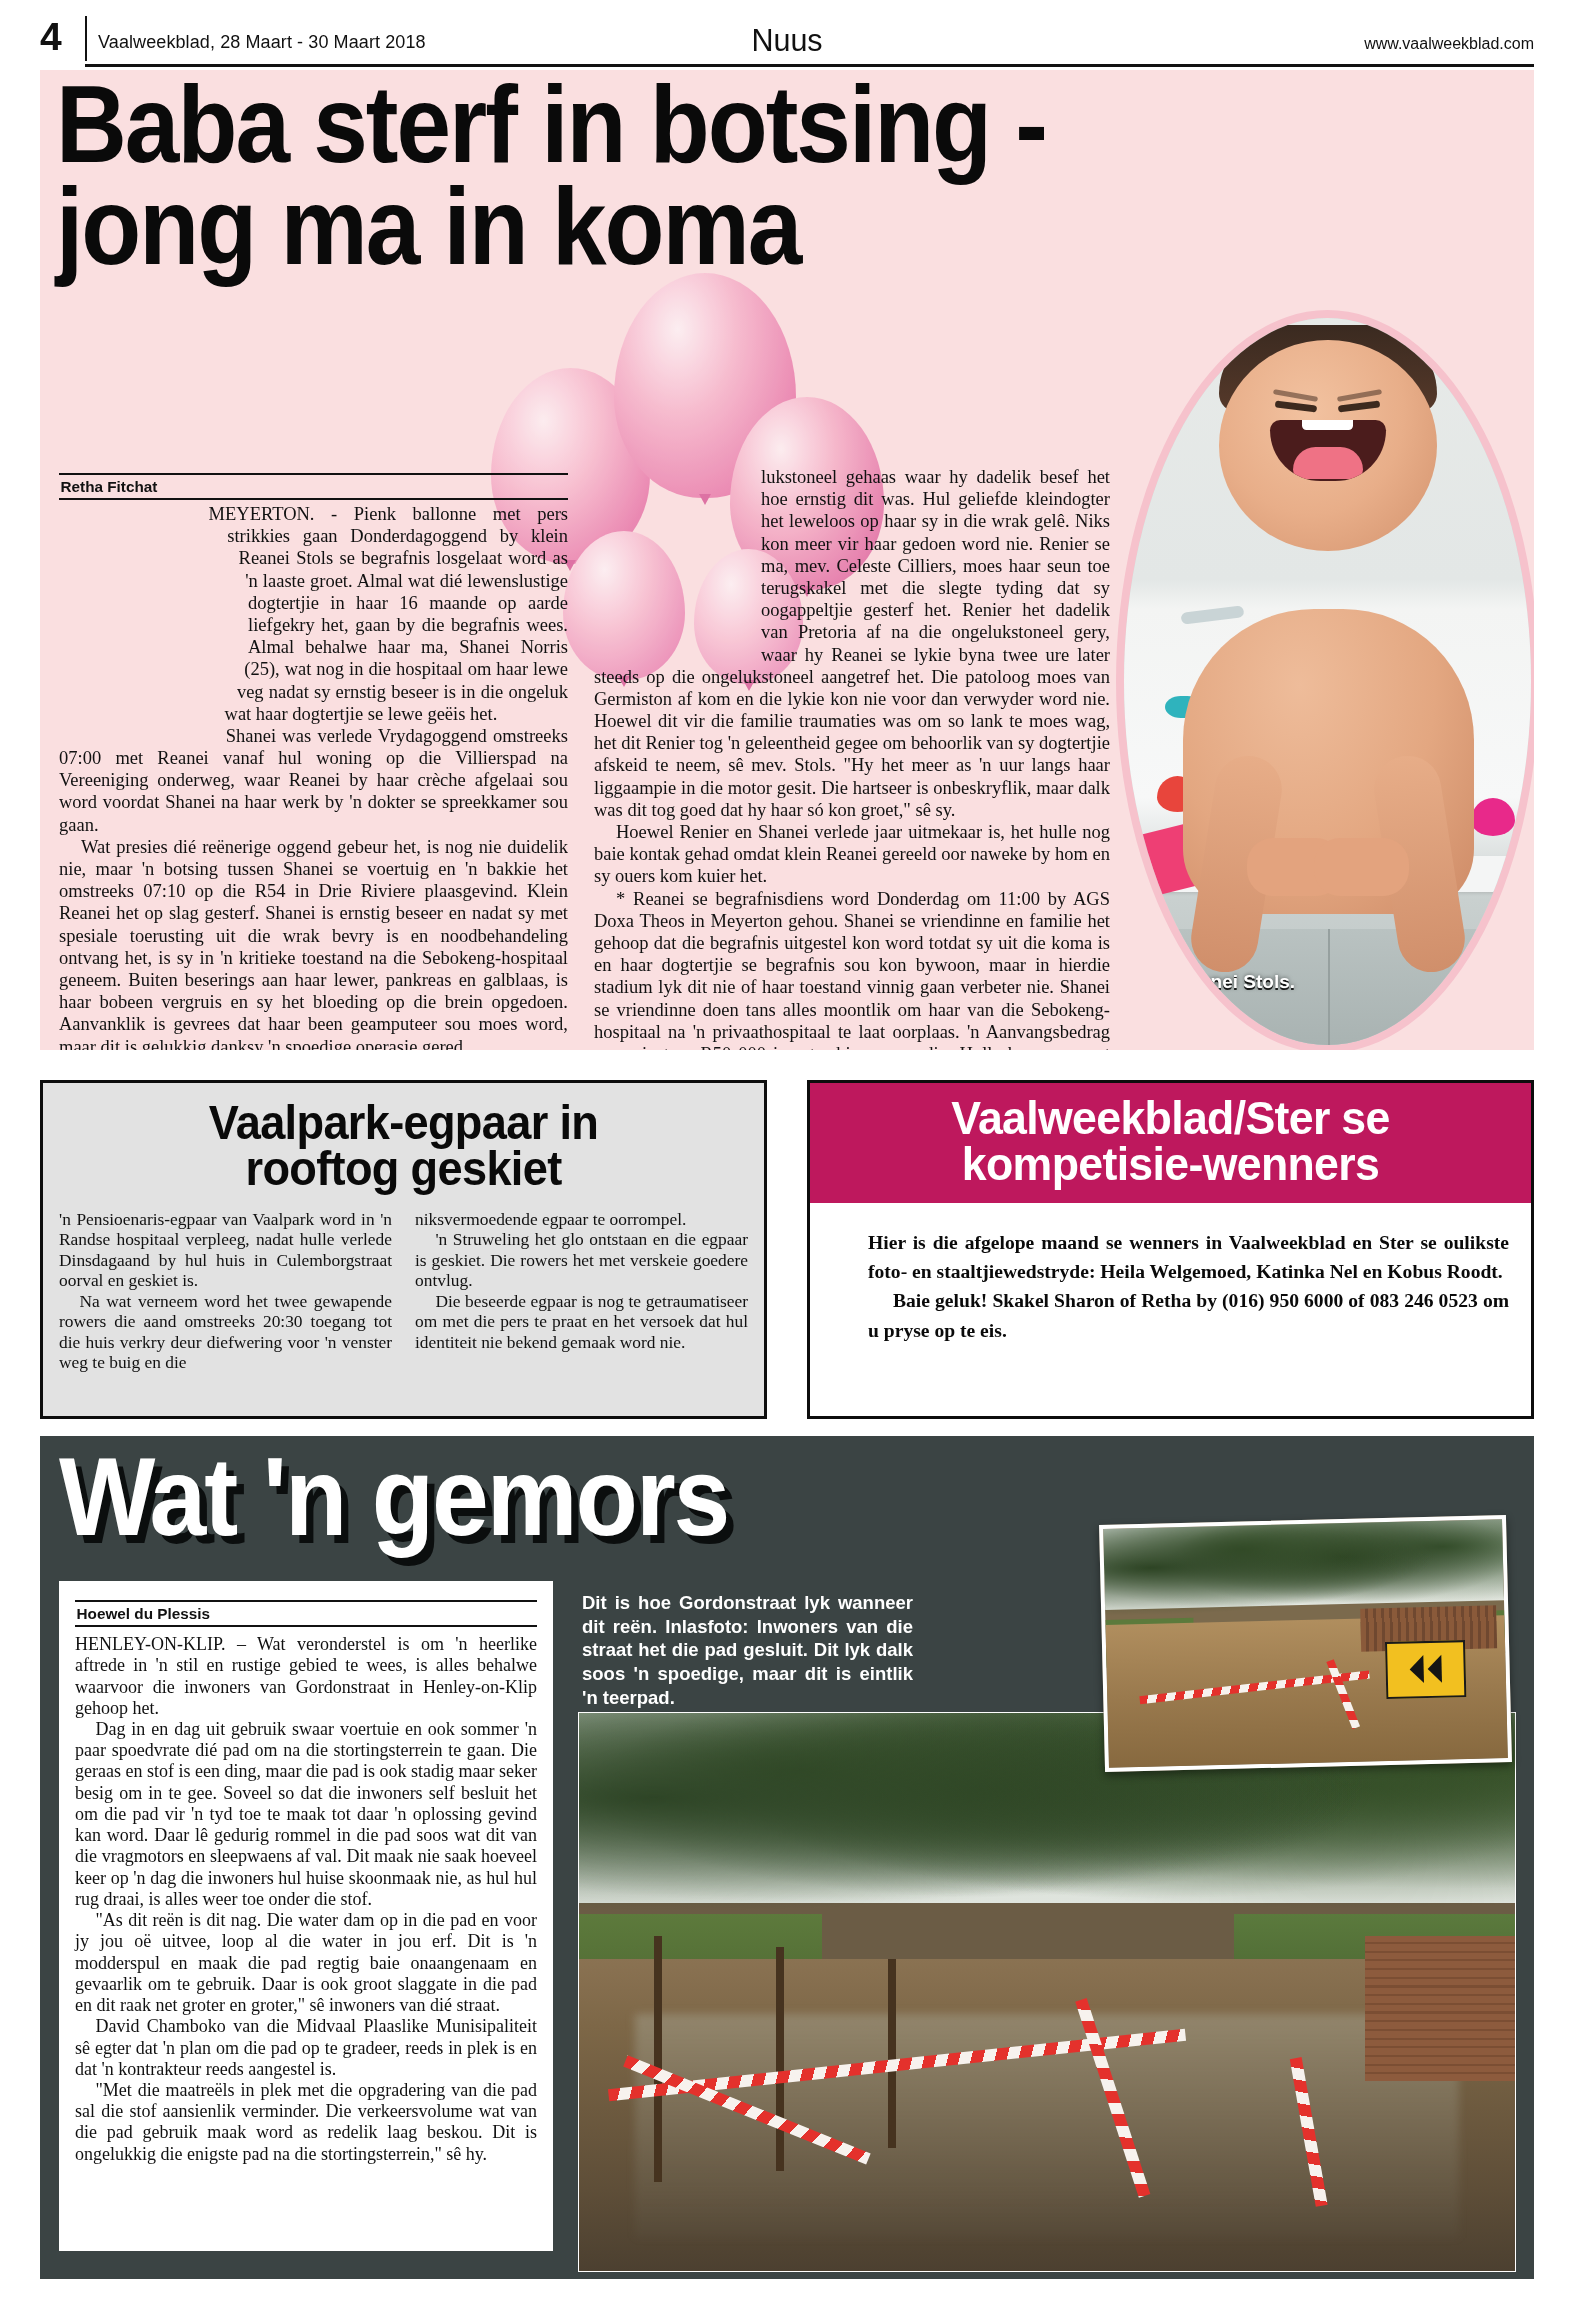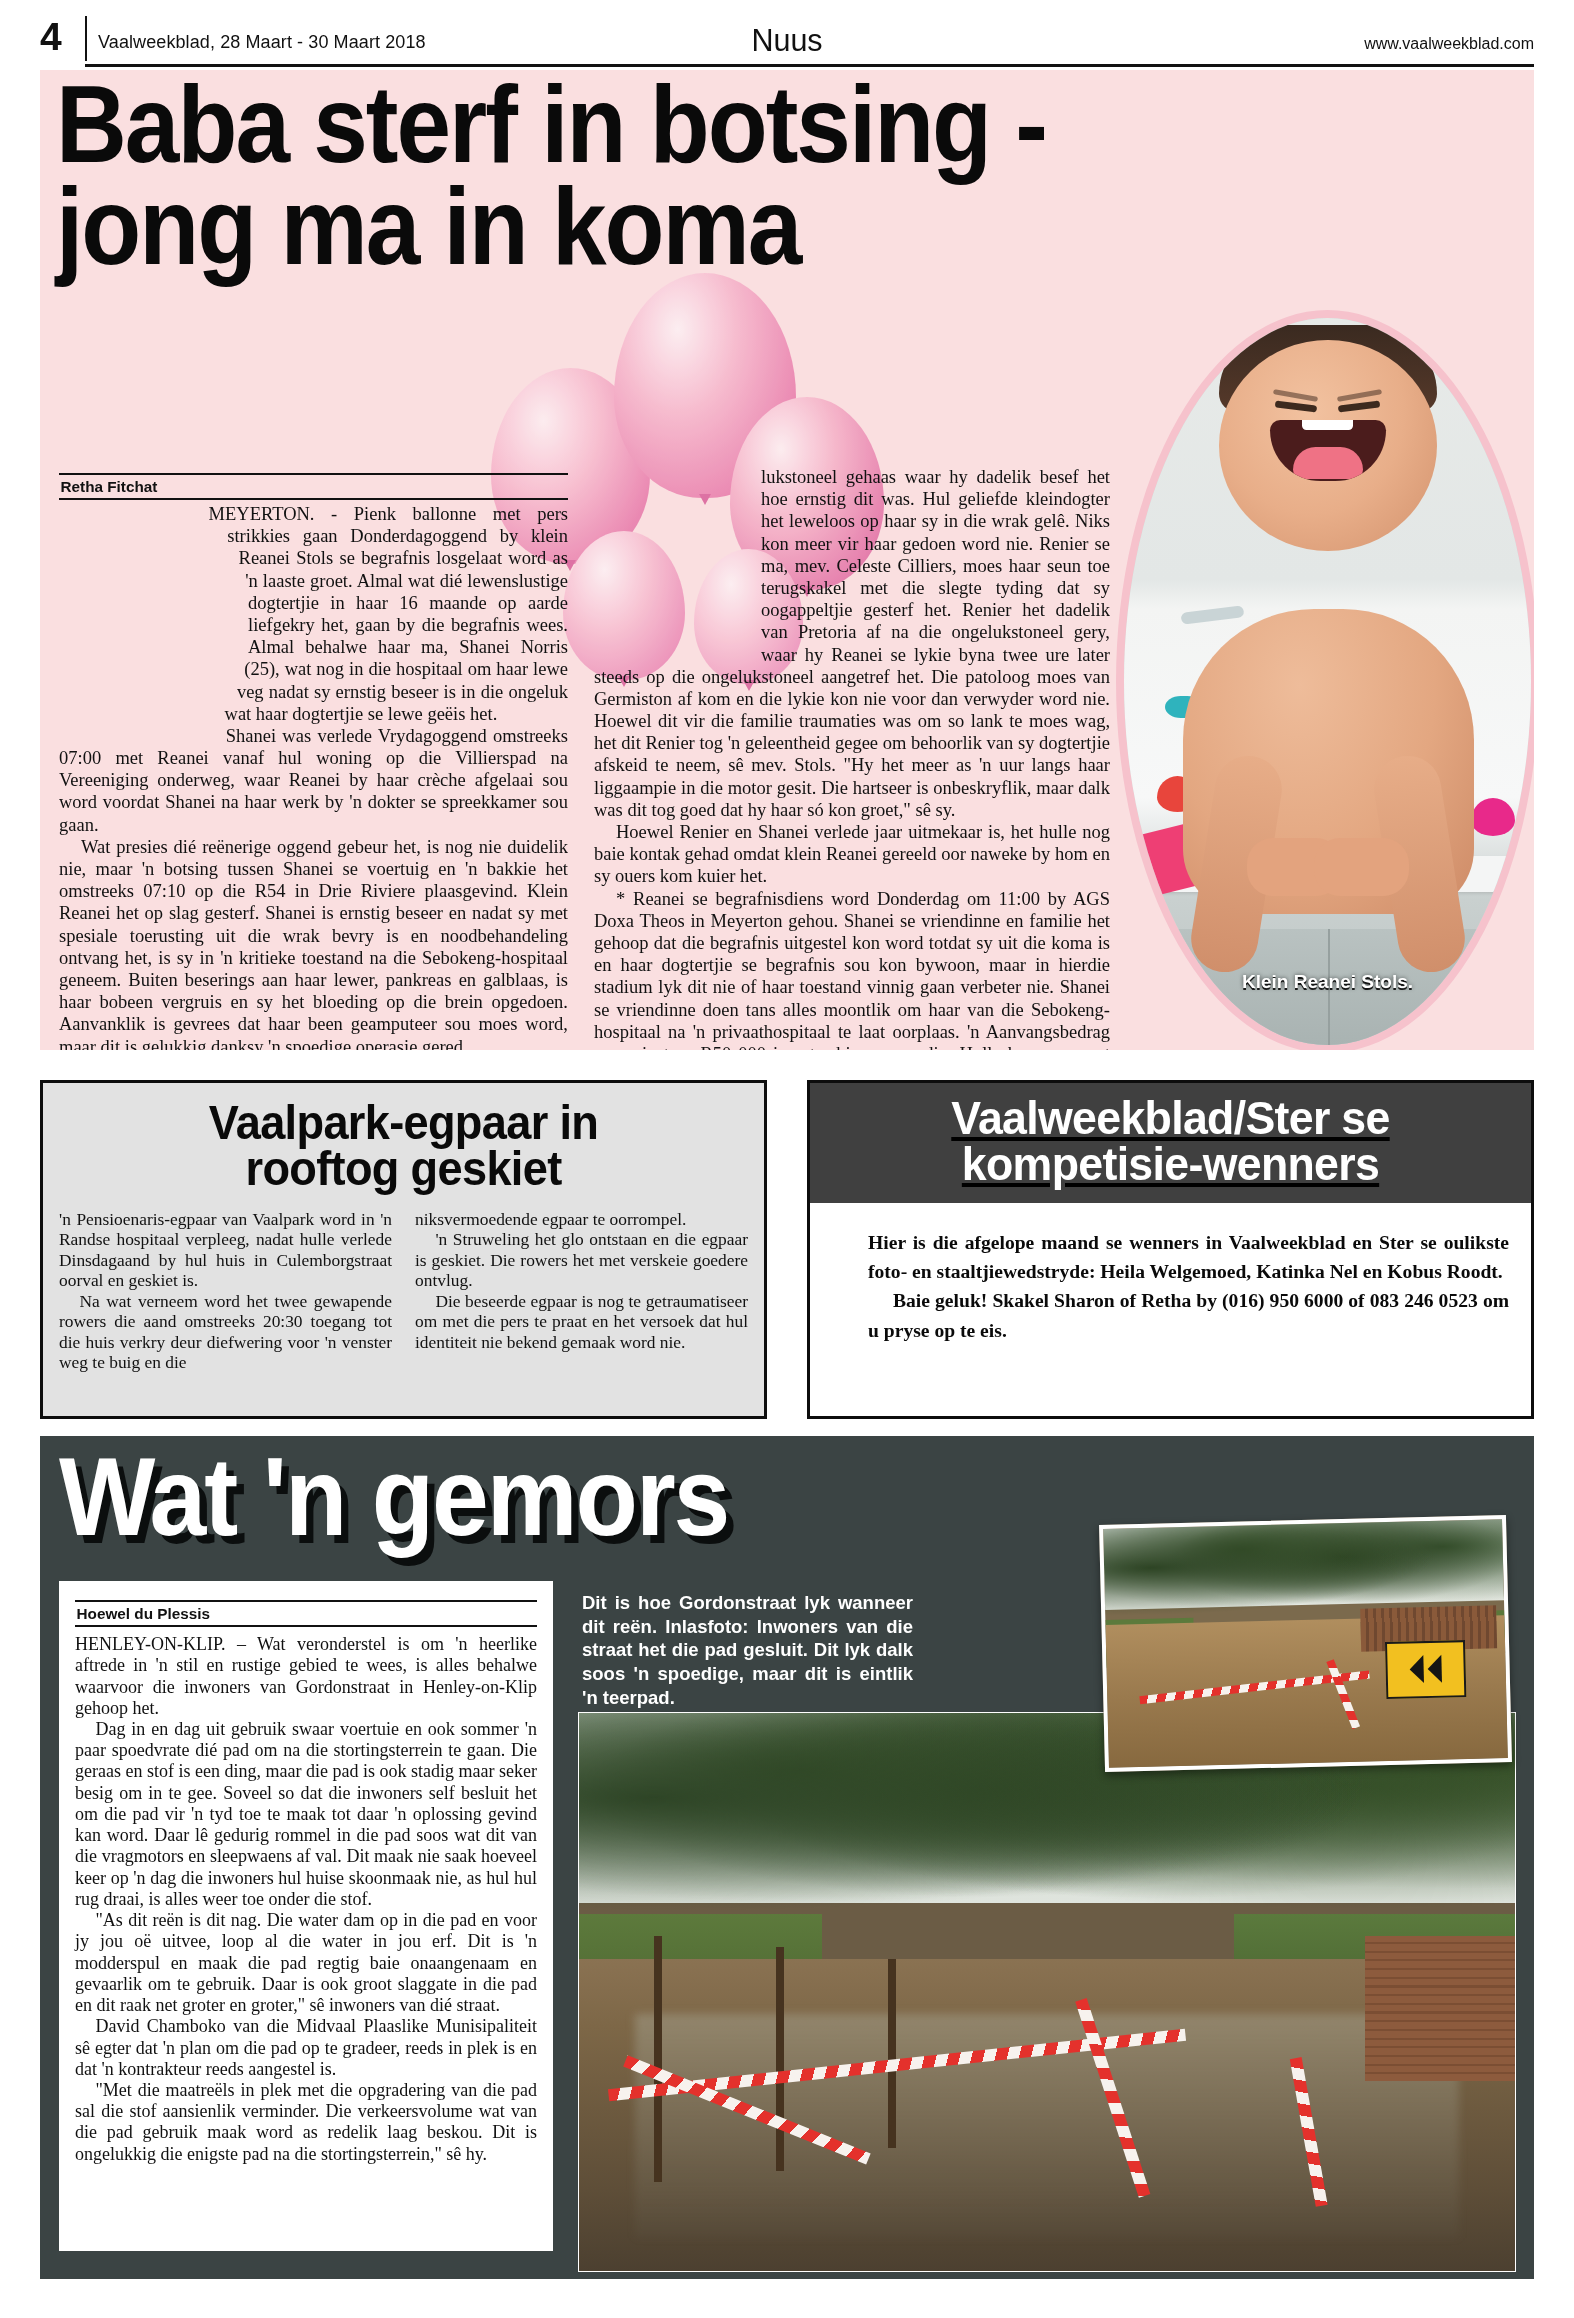--- a/index.html
+++ b/index.html
@@ -63,32 +63,32 @@
   .mouth{position:absolute;left:50%;top:38%;width:116px;height:61px;margin-left:-58px;border-radius:11.6px 11.6px 57px 57px;background:#4b1c1c;overflow:hidden;}
   .tongue{position:absolute;left:50%;bottom:1.5px;width:70px;height:32px;margin-left:-35px;border-radius:35px 35px 14.5px 14.5px;background:#ef7285;}
   .teeth{position:absolute;left:50%;top:0;width:51px;height:10.2px;margin-left:-25.4px;background:#fff;border-radius:0 0 4.4px 4.4px;}
   .baby-body{position:absolute;left:50%;top:40%;width:291px;height:305px;margin-left:-145px;border-radius:131px 131px 65px 65px;background:radial-gradient(ellipse at 40% 25%,#eebc9a 0%,#e3a781 55%,#cd8a66 100%);}
   .arm{position:absolute;top:48%;width:67px;height:218px;border-radius:36px;background:linear-gradient(180deg,#e7ad88,#d08f6b);}
   .arm.l{left:7%;transform:rotate(9deg);}
   .arm.r{right:7%;transform:rotate(-9deg);}
   .hand{position:absolute;bottom:6%;width:95px;height:58px;border-radius:26px;background:#e3a37e;}
   .hand.l{left:22%;}
   .hand.r{right:22%;}
-  .photo-caption{position:absolute;left:0;right:0;bottom:52px;text-align:center;font-family:"Liberation Sans",sans-serif;font-weight:700;font-size:19px;color:#fff;text-shadow:0 1.5px 0 rgba(0,0,0,.85),0 0 4.4px rgba(0,0,0,.6);}
+  .photo-caption{position:absolute;left:0;right:0;bottom:52px;font-family:"Liberation Sans",sans-serif;font-weight:700;font-size:19px;color:#fff;text-shadow:0 1.5px 0 rgba(0,0,0,.85),0 0 4.4px rgba(0,0,0,.6);}
 
   
   .box-left{position:absolute;left:40px;top:1080px;width:727px;height:339px;border:3.6px solid #0d0d0d;background:#e2e2e2;box-sizing:border-box;}
   .box-left .hl{font-family:"Liberation Sans",sans-serif;font-weight:700;font-size:48px;line-height:.96;text-align:center;color:#0a0a0a;padding:17.4px 29px 0;letter-spacing:-0.7px;transform:scaleX(.94);}
   .box-left .cols{display:flex;gap:23px;padding:16px 16px 0;}
   .box-left .cols .c{width:343px;font-size:17.4px;line-height:1.18;color:#111;text-align:justify;}
   .box-left .cols .c p{margin:0;text-indent:20.4px;}
   .box-left .cols .c p.lead{text-indent:0;}
 
   .box-right{position:absolute;left:807px;top:1080px;width:727px;height:339px;border:3.6px solid #0d0d0d;background:#fff;box-sizing:border-box;}
-  .box-right .blackbar{background:#404040;padding:11.6px 22px 16px;text-decoration:underline;}
+  .box-right .blackbar{background:#be185d;padding:11.6px 22px 16px;}
   .box-right .blackbar .hl{font-family:"Liberation Sans",sans-serif;font-weight:700;font-size:47px;line-height:.98;color:#fff;text-align:center;letter-spacing:-0.7px;transform:scaleX(.95);}
   .box-right .bodyarea{padding:25px 22px 0;font-family:"Liberation Serif",serif;font-weight:700;font-size:19.6px;line-height:1.5;color:#0a0a0a;text-align:justify;margin-left:36px;}
   .box-right .bodyarea p{margin:0;text-indent:25px;}
   .box-right .bodyarea p.lead{text-indent:0;}
 
   
   .story-dark{position:absolute;left:40px;top:1436px;width:1494px;height:843px;background:#3b4444;overflow:hidden;}
   .hl-gemors{position:absolute;left:19px;top:5.8px;font-family:"Liberation Sans",sans-serif;font-weight:700;font-size:111px;line-height:1;color:#fff;letter-spacing:-2.2px;text-shadow:8px 8px 0 #0b0e0e;transform:scaleX(.92);transform-origin:left top;}
   .dark-col{position:absolute;left:19px;top:145px;width:494px;height:670px;background:#fff;padding:19px 16px 0;box-sizing:border-box;}
   .dark-byline-rule-top{height:2.2px;background:#111;}

